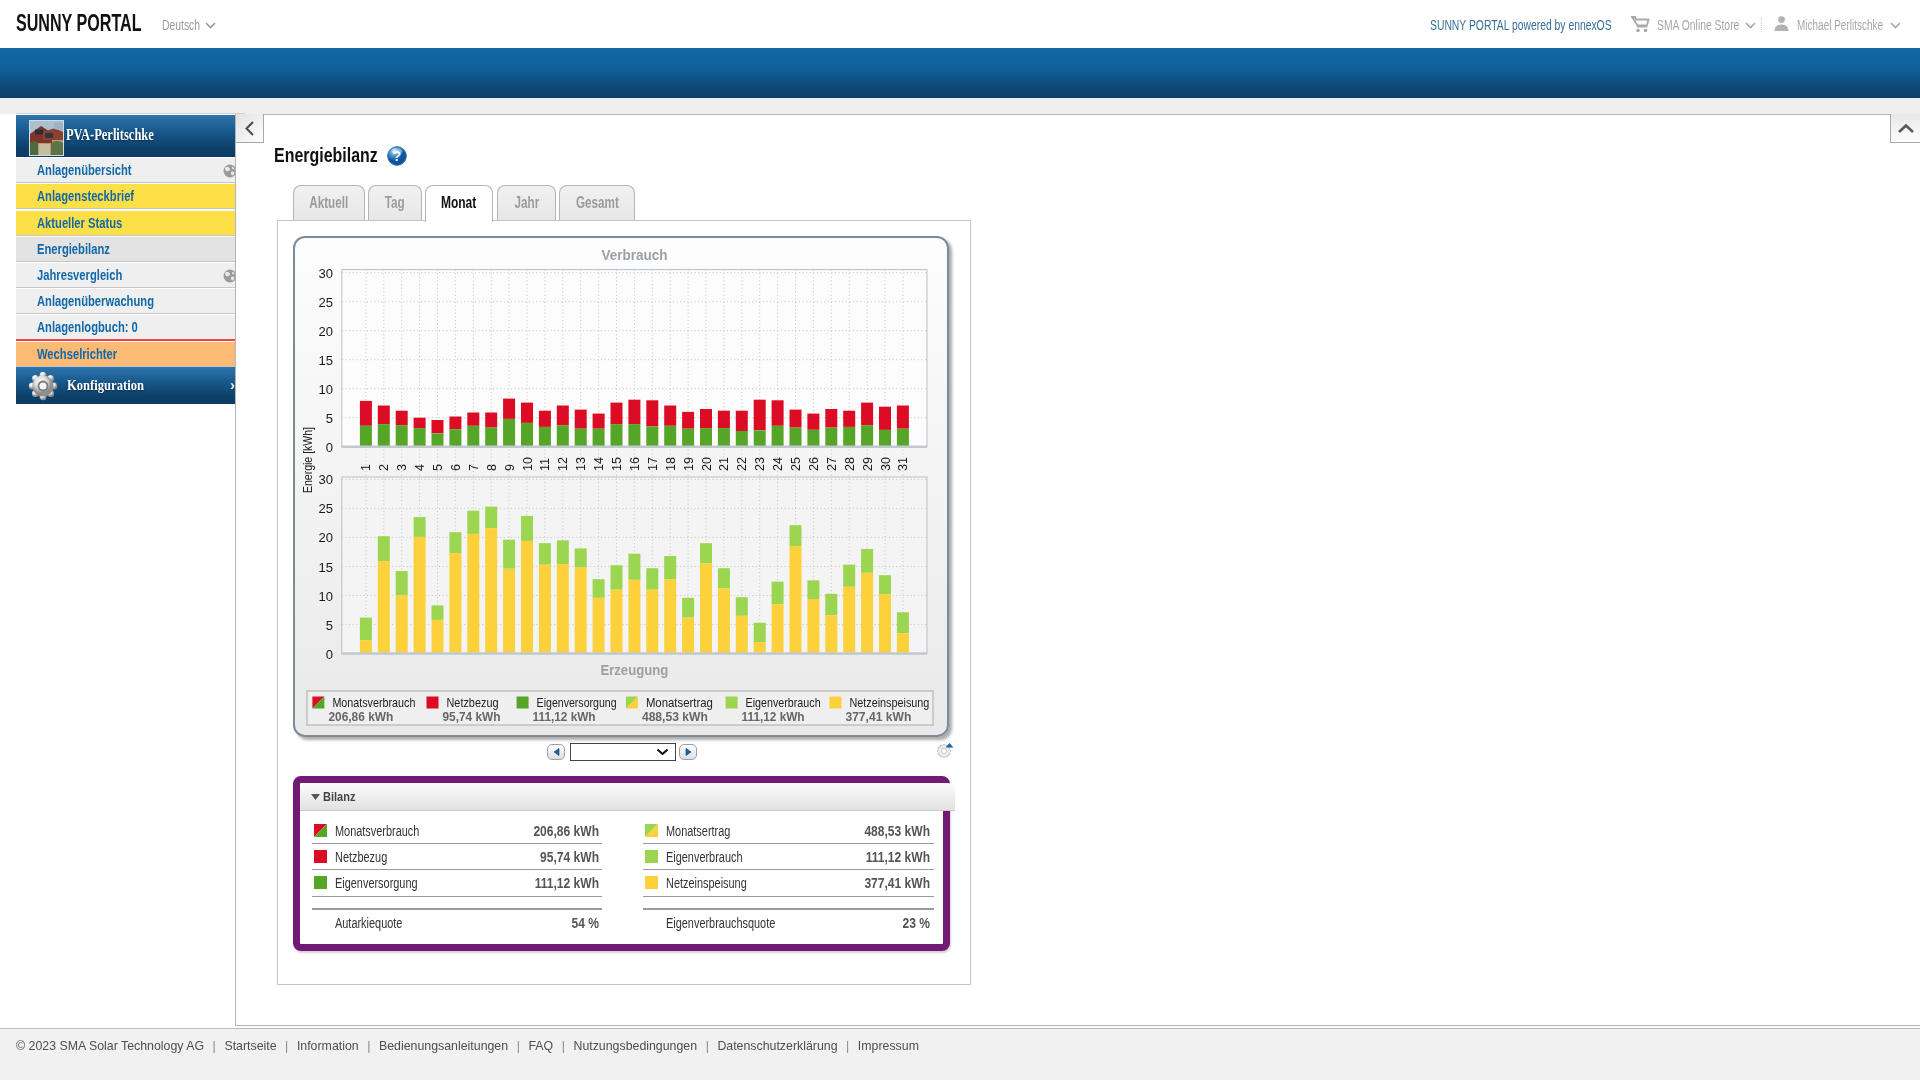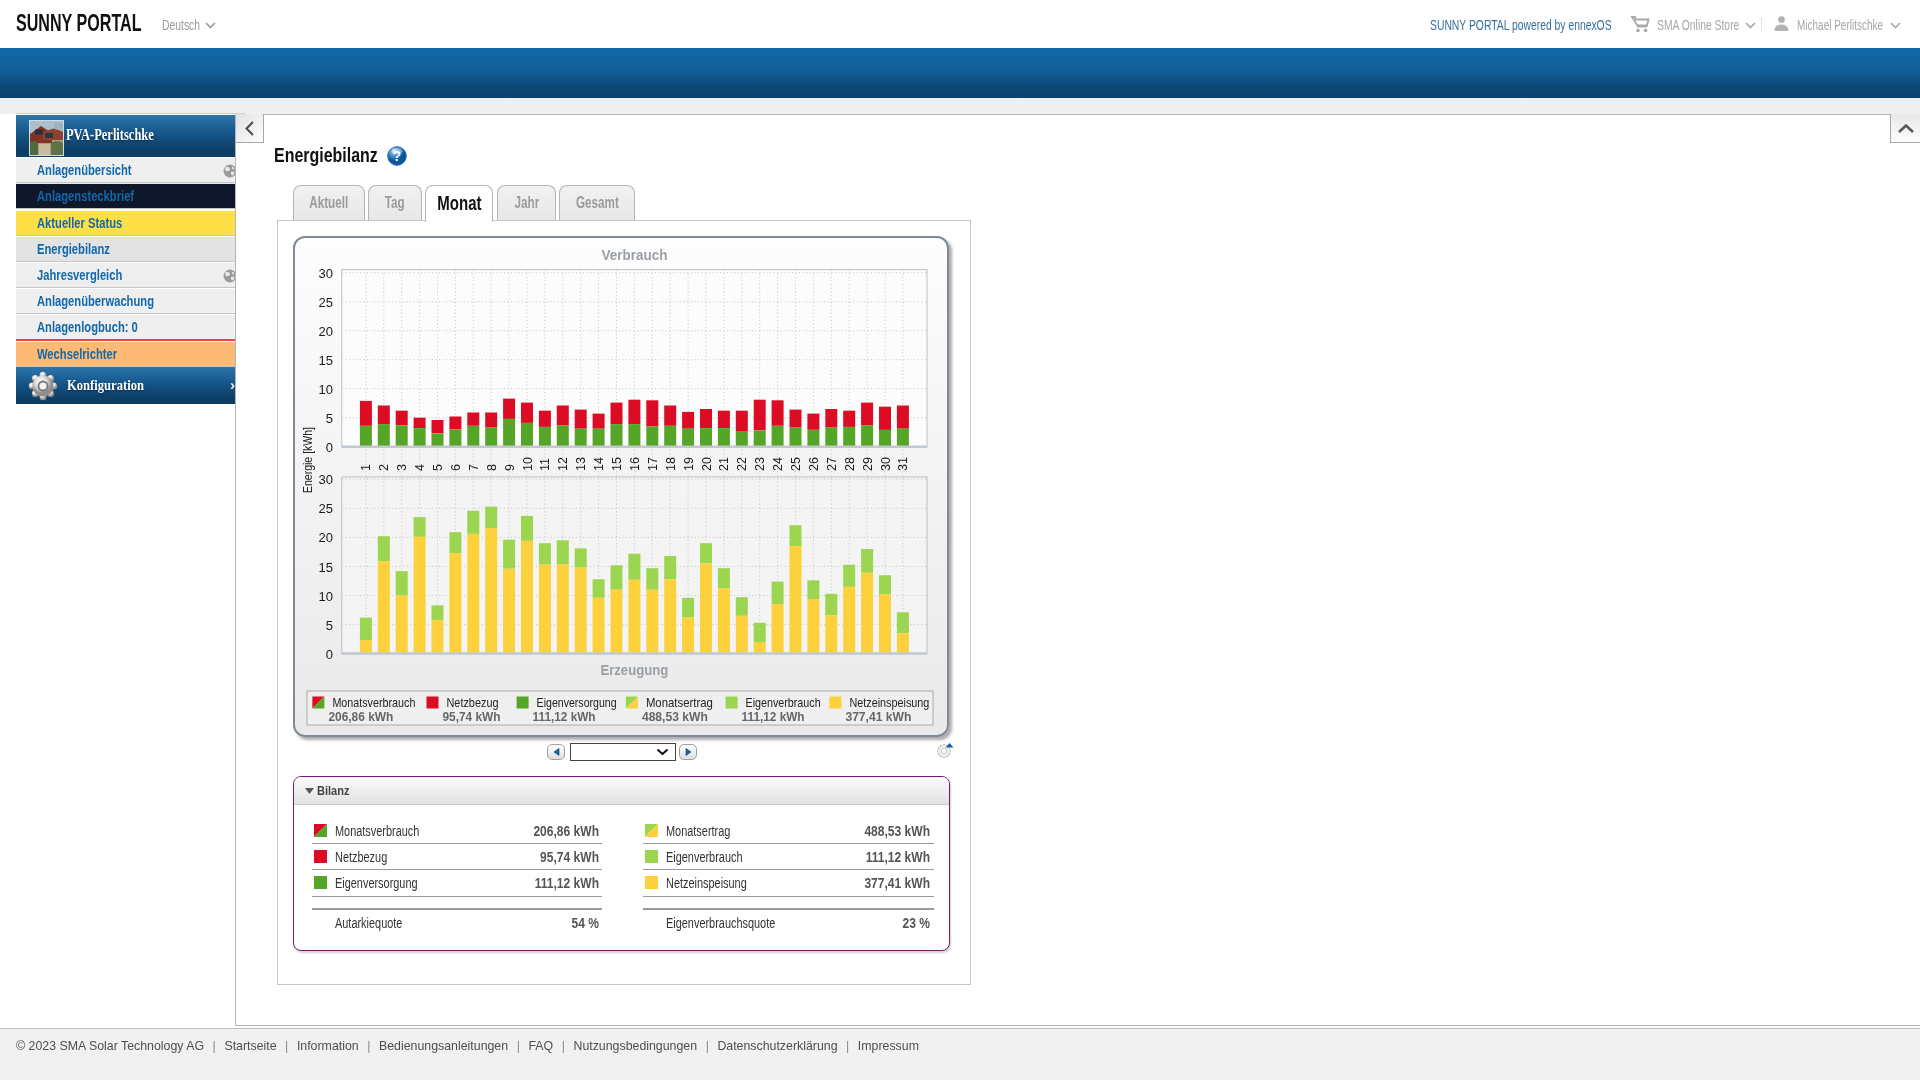--- a/index.html
+++ b/index.html
@@ -71,21 +71,21 @@
   </div>
   <div style="position:absolute;left:0;top:43.0px;width:228px;height:26.23px;background:#efefef;border-bottom:1px solid #c6c6c6;border-top:1px solid rgba(255,255,255,0.9);box-sizing:border-box;">
       <div class="nx80" style="position:absolute;left:21px;top:4px;font-size:14px;font-weight:bold;color:#1268a8;">Anlagenübersicht</div>
       <svg width="14" height="14" viewBox="0 0 14 14" style="position:absolute;right:7px;top:6px">
         <circle cx="7" cy="7" r="6.5" fill="#9b9b9b"></circle>
         <path d="M2,4 Q4,2 6,3.5 Q8,5 6.5,6.5 Q4,8 2.5,6.5 Z" fill="#e8e8e8"></path>
         <path d="M8,8 Q10,7 11.5,8.5 Q11,11 9,11.5 Q7.5,10 8,8 Z" fill="#e8e8e8"></path>
         <path d="M9,2.5 Q11,3 11.5,5 Q10,5.5 9,4.5 Z" fill="#e8e8e8"></path>
       </svg>
     </div>
-    <div style="position:absolute;left:0;top:69.2px;width:228px;height:26.23px;background:#0f172a;border-bottom:1px solid #c6c6c6;border-top:1px solid rgba(255,255,255,0.9);box-sizing:border-box;">
+    <div style="position:absolute;left:0;top:69.2px;width:228px;height:26.23px;background:#fde047;border-bottom:1px solid #c6c6c6;border-top:1px solid rgba(255,255,255,0.9);box-sizing:border-box;">
       <div class="nx80" style="position:absolute;left:21px;top:4px;font-size:14px;font-weight:bold;color:#1268a8;">Anlagensteckbrief</div>
     </div>
     <div style="position:absolute;left:0;top:95.5px;width:228px;height:26.23px;background:#fde047;border-bottom:1px solid #c6c6c6;border-top:1px solid rgba(255,255,255,0.9);box-sizing:border-box;">
       <div class="nx80" style="position:absolute;left:21px;top:4px;font-size:14px;font-weight:bold;color:#1268a8;">Aktueller Status</div>
     </div>
     <div style="position:absolute;left:0;top:121.7px;width:228px;height:26.23px;background:#e3e3e3;border-bottom:1px solid #c6c6c6;border-top:1px solid rgba(255,255,255,0.9);box-sizing:border-box;">
       <div class="nx80" style="position:absolute;left:21px;top:4px;font-size:14px;font-weight:bold;color:#1268a8;">Energiebilanz</div>
     </div>
     <div style="position:absolute;left:0;top:147.9px;width:228px;height:26.23px;background:#efefef;border-bottom:1px solid #c6c6c6;border-top:1px solid rgba(255,255,255,0.9);box-sizing:border-box;">
       <div class="nx80" style="position:absolute;left:21px;top:4px;font-size:14px;font-weight:bold;color:#1268a8;">Jahresvergleich</div>
@@ -151,21 +151,21 @@
         <stop offset="40%" stop-color="#5aa2da"></stop>
         <stop offset="100%" stop-color="#0e55a0"></stop>
       </radialGradient>
     </defs>
     <circle cx="10" cy="10" r="9.3" fill="url(#hg)" stroke="#2a6aa5" stroke-width="1"></circle>
     <ellipse cx="10" cy="5.2" rx="5.5" ry="3" fill="rgba(255,255,255,0.35)"></ellipse>
     <text x="10" y="15" text-anchor="middle" font-family="Liberation Sans" font-size="14" font-weight="bold" fill="#fff">?</text>
   </svg>
 <div style="position:absolute;left:293px;top:185px;width:72px;height:35px;background:linear-gradient(180deg,#f1f1f1,#e7e7e7);border:1px solid #b5b5b5;border-bottom:none;border-radius:8px 8px 0 0;box-sizing:border-box;z-index:3;text-align:center;line-height:33px;font-size:16px;font-weight:bold;color:#9b9b9b;"><span style="display:inline-block;transform:scaleX(0.73);white-space:nowrap;">Aktuell</span></div>
 <div style="position:absolute;left:368px;top:185px;width:54px;height:35px;background:linear-gradient(180deg,#f1f1f1,#e7e7e7);border:1px solid #b5b5b5;border-bottom:none;border-radius:8px 8px 0 0;box-sizing:border-box;z-index:3;text-align:center;line-height:33px;font-size:16px;font-weight:bold;color:#9b9b9b;"><span style="display:inline-block;transform:scaleX(0.73);white-space:nowrap;">Tag</span></div>
-<div style="position:absolute;left:425px;top:185px;width:68px;height:37px;background:#fff;border:1px solid #b5b5b5;border-bottom:none;border-radius:8px 8px 0 0;box-sizing:border-box;z-index:5;text-align:center;line-height:34px;font-size:20px;font-weight:bold;color:#111;"><span style="display:inline-block;transform:scaleX(0.75);white-space:nowrap;">Monat</span></div>
+<div style="position:absolute;left:425px;top:185px;width:68px;height:37px;background:#fff;border:1px solid #b5b5b5;border-bottom:none;border-radius:8px 8px 0 0;box-sizing:border-box;z-index:5;text-align:center;line-height:34px;font-size:16px;font-weight:bold;color:#111;"><span style="display:inline-block;transform:scaleX(0.75);white-space:nowrap;">Monat</span></div>
 <div style="position:absolute;left:497px;top:185px;width:59px;height:35px;background:linear-gradient(180deg,#f1f1f1,#e7e7e7);border:1px solid #b5b5b5;border-bottom:none;border-radius:8px 8px 0 0;box-sizing:border-box;z-index:3;text-align:center;line-height:33px;font-size:16px;font-weight:bold;color:#9b9b9b;"><span style="display:inline-block;transform:scaleX(0.73);white-space:nowrap;">Jahr</span></div>
 <div style="position:absolute;left:559px;top:185px;width:76px;height:35px;background:linear-gradient(180deg,#f1f1f1,#e7e7e7);border:1px solid #b5b5b5;border-bottom:none;border-radius:8px 8px 0 0;box-sizing:border-box;z-index:3;text-align:center;line-height:33px;font-size:16px;font-weight:bold;color:#9b9b9b;"><span style="display:inline-block;transform:scaleX(0.73);white-space:nowrap;">Gesamt</span></div>
 <div style="position:absolute;left:277px;top:220px;width:694px;height:765px;background:#fff;border:1px solid #c6c6c6;box-sizing:border-box;z-index:1;"></div>
 <div style="position:absolute;left:293px;top:236px;width:656px;height:501px;background:linear-gradient(180deg,#fdfdfd,#e9e9e9);border:2px solid #7e8a96;border-radius:12px;box-sizing:border-box;box-shadow:3px 3px 3px rgba(90,90,90,0.5);z-index:2;"></div>
 <div style="position:absolute;left:293px;top:236px;width:656px;height:501px;z-index:3;"><svg width="656" height="501" viewBox="0 0 656 501" font-family="Liberation Sans, sans-serif">
       <rect x="48.8" y="33.6" width="585.2" height="177.1" fill="#fcfcfc"></rect>
       <rect x="48.8" y="241.0" width="585.2" height="176.60000000000002" fill="#f4f4f4"></rect>
       <line x1="48.8" y1="181.7" x2="634.0" y2="181.7" stroke="#c3c3c3" stroke-width="1" stroke-dasharray="1,2.6"></line>
       <line x1="48.8" y1="388.6" x2="634.0" y2="388.6" stroke="#c3c3c3" stroke-width="1" stroke-dasharray="1,2.6"></line>
       <line x1="48.8" y1="152.7" x2="634.0" y2="152.7" stroke="#c3c3c3" stroke-width="1" stroke-dasharray="1,2.6"></line>
@@ -421,21 +421,21 @@
     <svg width="7" height="8" viewBox="0 0 7 8" style="position:absolute;left:5px;top:3px;">
       <path d="M1 0.5 L6 4 L1 7.5 Z" fill="#1565a8" stroke="#0c3c63" stroke-width="0.6"></path>
     </svg>
   </div>
 <svg width="22" height="20" viewBox="0 0 22 20" style="position:absolute;left:933px;top:741px;z-index:4;">
     <path d="M11 3 L12.5 4.5 L14.5 4 L15 6 L17 6.5 L16.5 8.5 L18 10 L16.5 11.5 L17 13.5 L15 14 L14.5 16 L12.5 15.5 L11 17 L9.5 15.5 L7.5 16 L7 14 L5 13.5 L5.5 11.5 L4 10 L5.5 8.5 L5 6.5 L7 6 L7.5 4 L9.5 4.5 Z" fill="#ededed" stroke="#c2c2c2" stroke-width="1"></path>
     <circle cx="11" cy="10" r="2.6" fill="#fff" stroke="#c9c9c9" stroke-width="1"></circle>
     <path d="M12.5 6.5 L20.5 6.5 L16.5 2 Z" fill="#1565a8"></path>
   </svg>
 <div style="z-index:3;position:absolute;">
-<div style="position:absolute;left:293px;top:776px;width:657px;height:175px;background:#fff;border:1px solid #701a75;border-radius:8px;box-sizing:border-box;box-shadow:1px 2px 2px rgba(0,0,0,0.18);">
+<div style="position:absolute;left:293px;top:776px;width:657px;height:175px;background:#fff;border:7px solid #701a75;border-radius:8px;box-sizing:border-box;box-shadow:1px 2px 2px rgba(0,0,0,0.18);">
   <div style="position:absolute;left:0;top:0;width:655px;height:27px;background:linear-gradient(180deg,#fbfbfb,#e2e2e2);border-bottom:1px solid #c9c9c9;border-radius:7px 7px 0 0;">
     <svg width="9" height="6" viewBox="0 0 9 6" style="position:absolute;left:11px;top:11px;">
           <path d="M0 0 L9 0 L4.5 6 Z" fill="#555"></path>
         </svg>
     <div class="nx85" style="position:absolute;left:23px;top:6px;font-size:13px;font-weight:bold;color:#444;">Bilanz</div>
   </div>
 </div>
   </div>
 <div style="position:absolute;z-index:4;">
     <svg width="13" height="13" style="position:absolute;left:314px;top:824px;">

